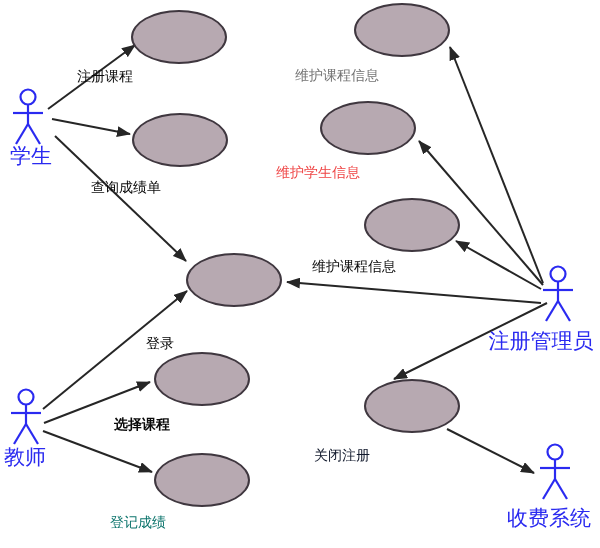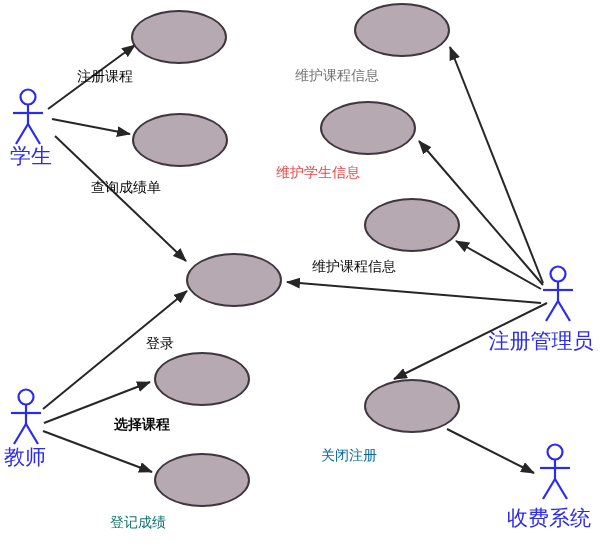--- a/index.html
+++ b/index.html
@@ -77,21 +77,21 @@
     <div class="uc-label" style="left: 276px; top: 161px; color: #ef4444;">维护学生信息</div>
     <div class="usecase" style="left: 364px; top: 198px; width: 96px; height: 54px; background: rgb(183, 169, 177); border: 2px solid rgb(63, 55, 63);"></div>
     <div class="uc-label" style="left: 312px; top: 255px; color: rgb(10, 10, 10);">维护课程信息</div>
     <div class="usecase" style="left: 186px; top: 253px; width: 96px; height: 54px; background: rgb(183, 169, 177); border: 2px solid rgb(63, 55, 63);"></div>
     <div class="uc-label" style="left: 146px; top: 314px; color: #000000; margin-top: 18px;">登录</div>
     <div class="usecase" style="left: 154px; top: 352px; width: 96px; height: 54px; background: rgb(183, 169, 177); border: 2px solid rgb(63, 55, 63);"></div>
     <div class="uc-label" style="left: 114px; top: 413px; color: rgb(10, 10, 10); font-weight: bold;">选择课程</div>
     <div class="usecase" style="left: 154px; top: 453px; width: 96px; height: 54px; background: rgb(183, 169, 177); border: 2px solid rgb(63, 55, 63);"></div>
     <div class="uc-label" style="left: 110px; top: 511px; color: #0f766e;">登记成绩</div>
     <div class="usecase" style="left: 364px; top: 379px; width: 96px; height: 54px; background: rgb(183, 169, 177); border: 2px solid rgb(63, 55, 63);"></div>
-    <div class="uc-label" style="left: 321px; top: 444px; color: #0369a1;">关闭注册</div>
+    <div class="uc-label" style="left: 314px; top: 444px; color: #0f172a;">关闭注册</div>
     <svg class="actor-figure" width="36" height="58" viewBox="0 0 36 58" style="left: 10px; top: 88px;">
       <circle cx="18" cy="9" r="7.5" stroke="#2a2af0" stroke-width="2.2" fill="none"></circle>
       <line x1="18" y1="16.5" x2="18" y2="36" stroke="#2a2af0" stroke-width="2.2" fill="none"></line>
       <line x1="3" y1="25" x2="33" y2="25" stroke="#2a2af0" stroke-width="2.2" fill="none"></line>
       <line x1="18" y1="36" x2="6" y2="56" stroke="#2a2af0" stroke-width="2.2" fill="none"></line>
       <line x1="18" y1="36" x2="30" y2="56" stroke="#2a2af0" stroke-width="2.2" fill="none"></line>
     </svg>
     <div class="actor-label" style="left: -59px; top: 145px; color: rgb(42, 42, 240);">学生</div>
     <svg class="actor-figure" width="36" height="58" viewBox="0 0 36 58" style="left: 8px; top: 388px;">
       <circle cx="18" cy="9" r="7.5" stroke="#2a2af0" stroke-width="2.2" fill="none"></circle>

